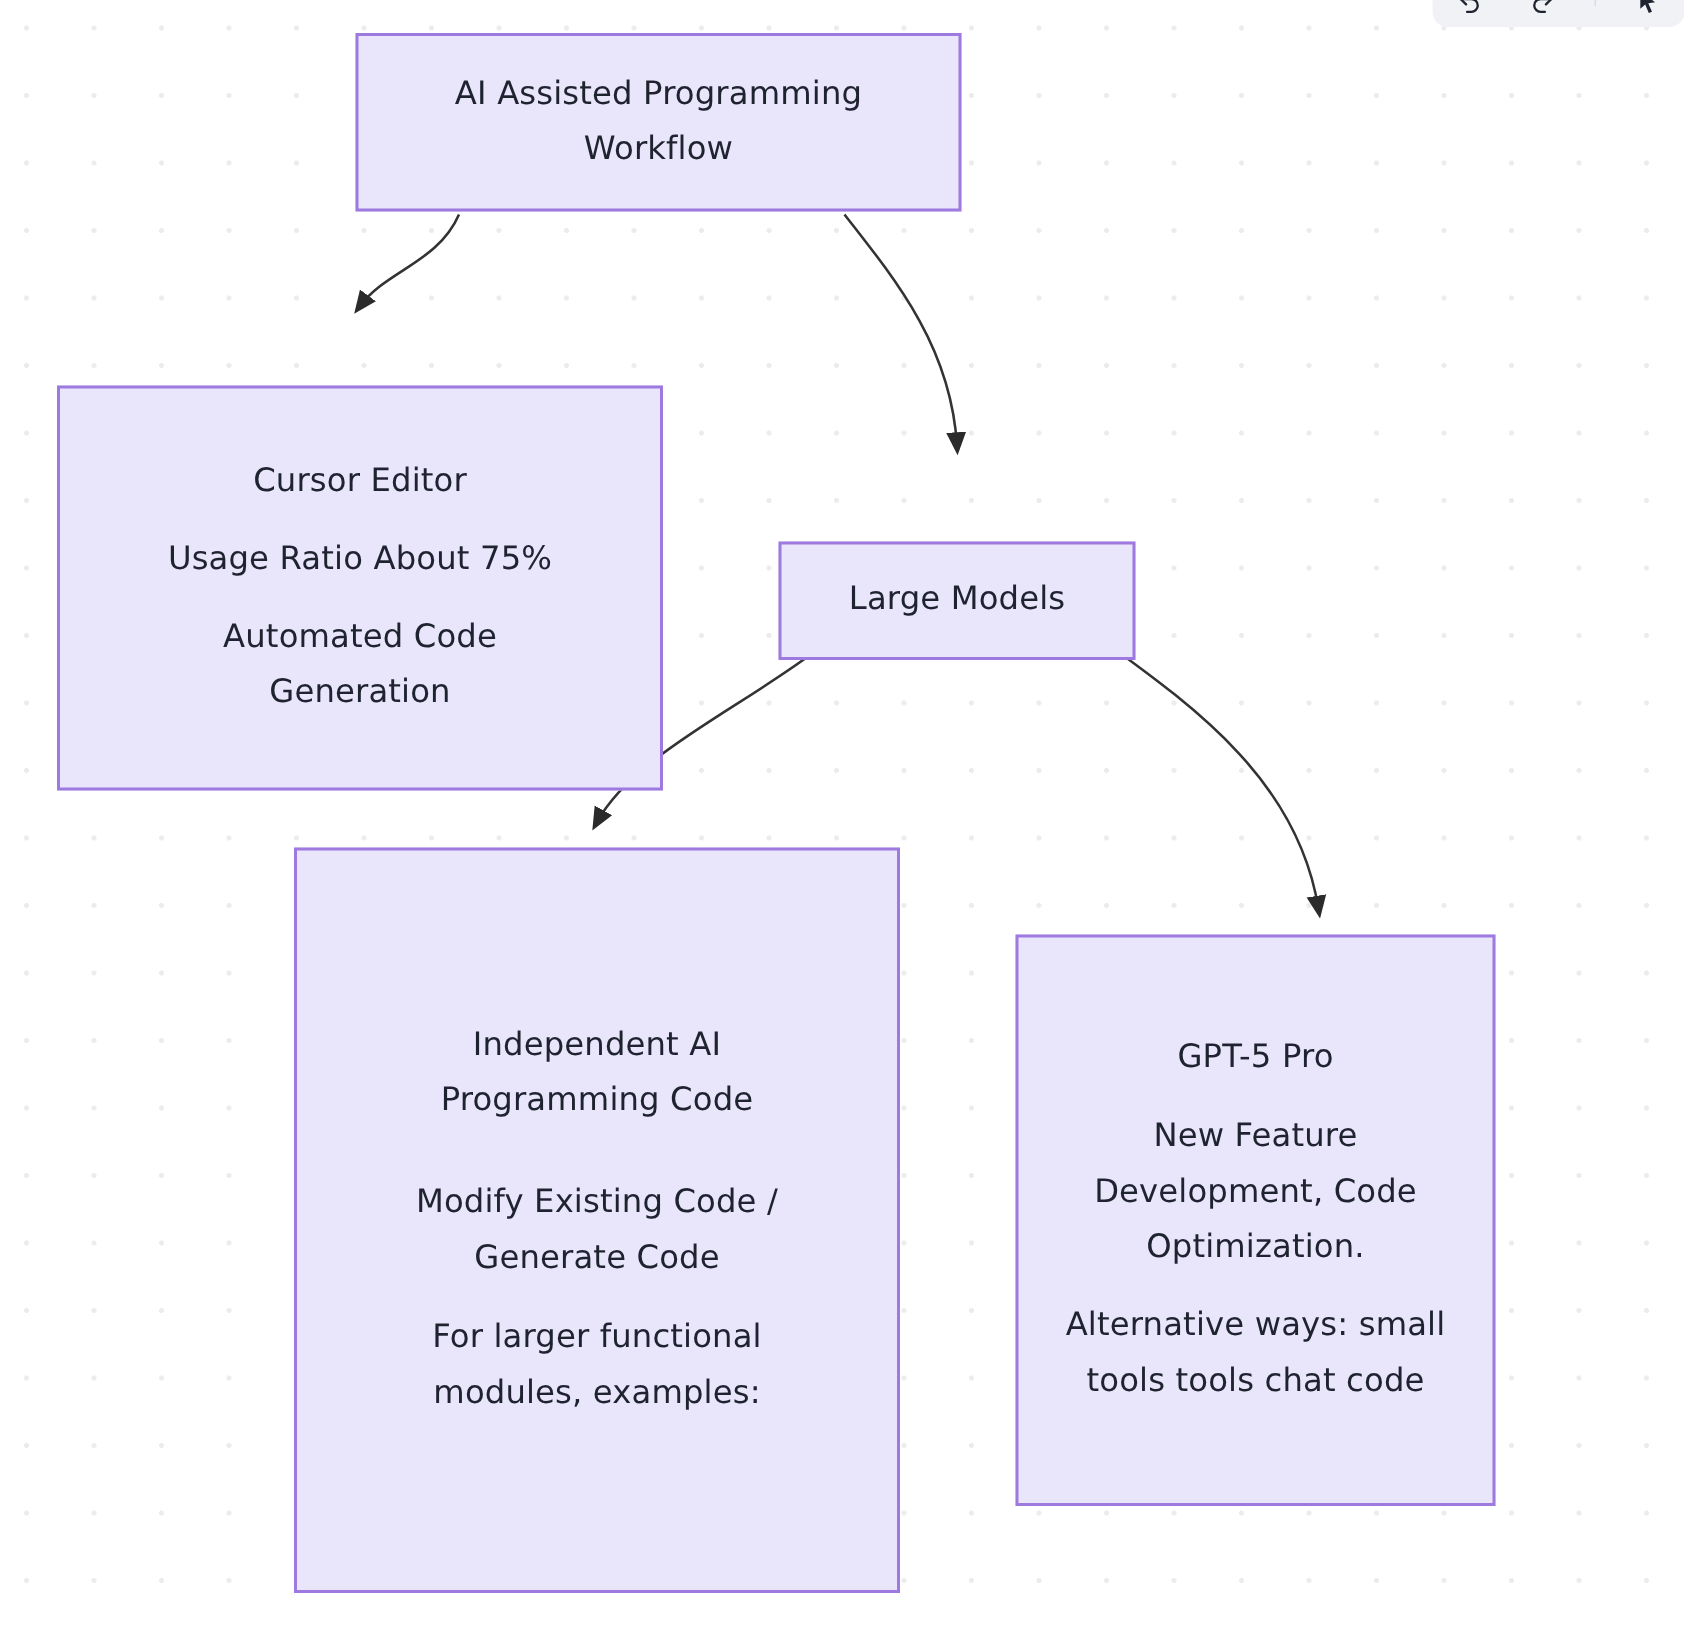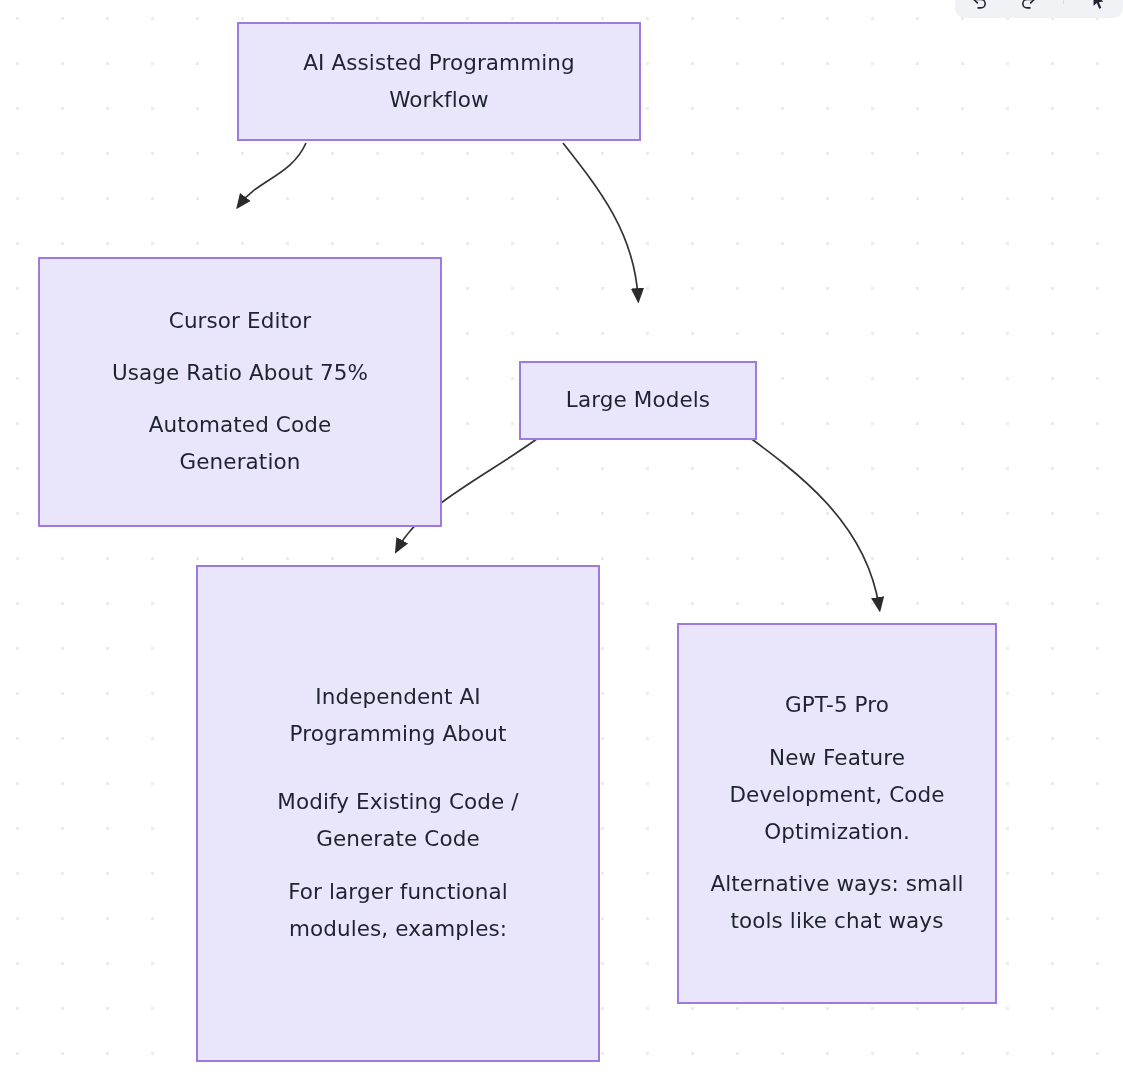--- a/index.html
+++ b/index.html
@@ -125,39 +125,39 @@
     <span class="nline">Automated Code</span>
     <span class="nline">Generation</span>
   </div>
 
   <div class="node" id="node-llm">
     <span class="nline">Large Models</span>
   </div>
 
   <div class="node" id="node-indep">
     <span class="nline">Independent AI</span>
-    <span class="nline">Programming About</span>
+    <span class="nline">Programming Code</span>
     <span class="gap"></span>
     <span class="gap"></span>
     <span class="nline">Modify Existing Code /</span>
     <span class="nline">Generate Code</span>
     <span class="gap"></span>
     <span class="nline">For larger functional</span>
     <span class="nline">modules, examples:</span>
   </div>
 
   <div class="node" id="node-gpt5">
     <span class="nline">GPT-5 Pro</span>
     <span class="gap"></span>
     <span class="nline">New Feature</span>
     <span class="nline">Development, Code</span>
     <span class="nline">Optimization.</span>
     <span class="gap"></span>
     <span class="nline">Alternative ways: small</span>
-    <span class="nline">tools like chat ways</span>
+    <span class="nline">tools tools chat code</span>
   </div>
 
   <div id="toolbar">
     <div class="tb-btn">
       <svg width="17" height="17" viewBox="0 0 24 24" fill="none" stroke="currentColor" stroke-width="2.2" stroke-linecap="round" stroke-linejoin="round">
         <path d="M9 14 L4 9 L9 4"></path>
         <path d="M4 9 h10 a6 6 0 0 1 0 12 h-4"></path>
       </svg>
     </div>
     <div class="tb-btn">

